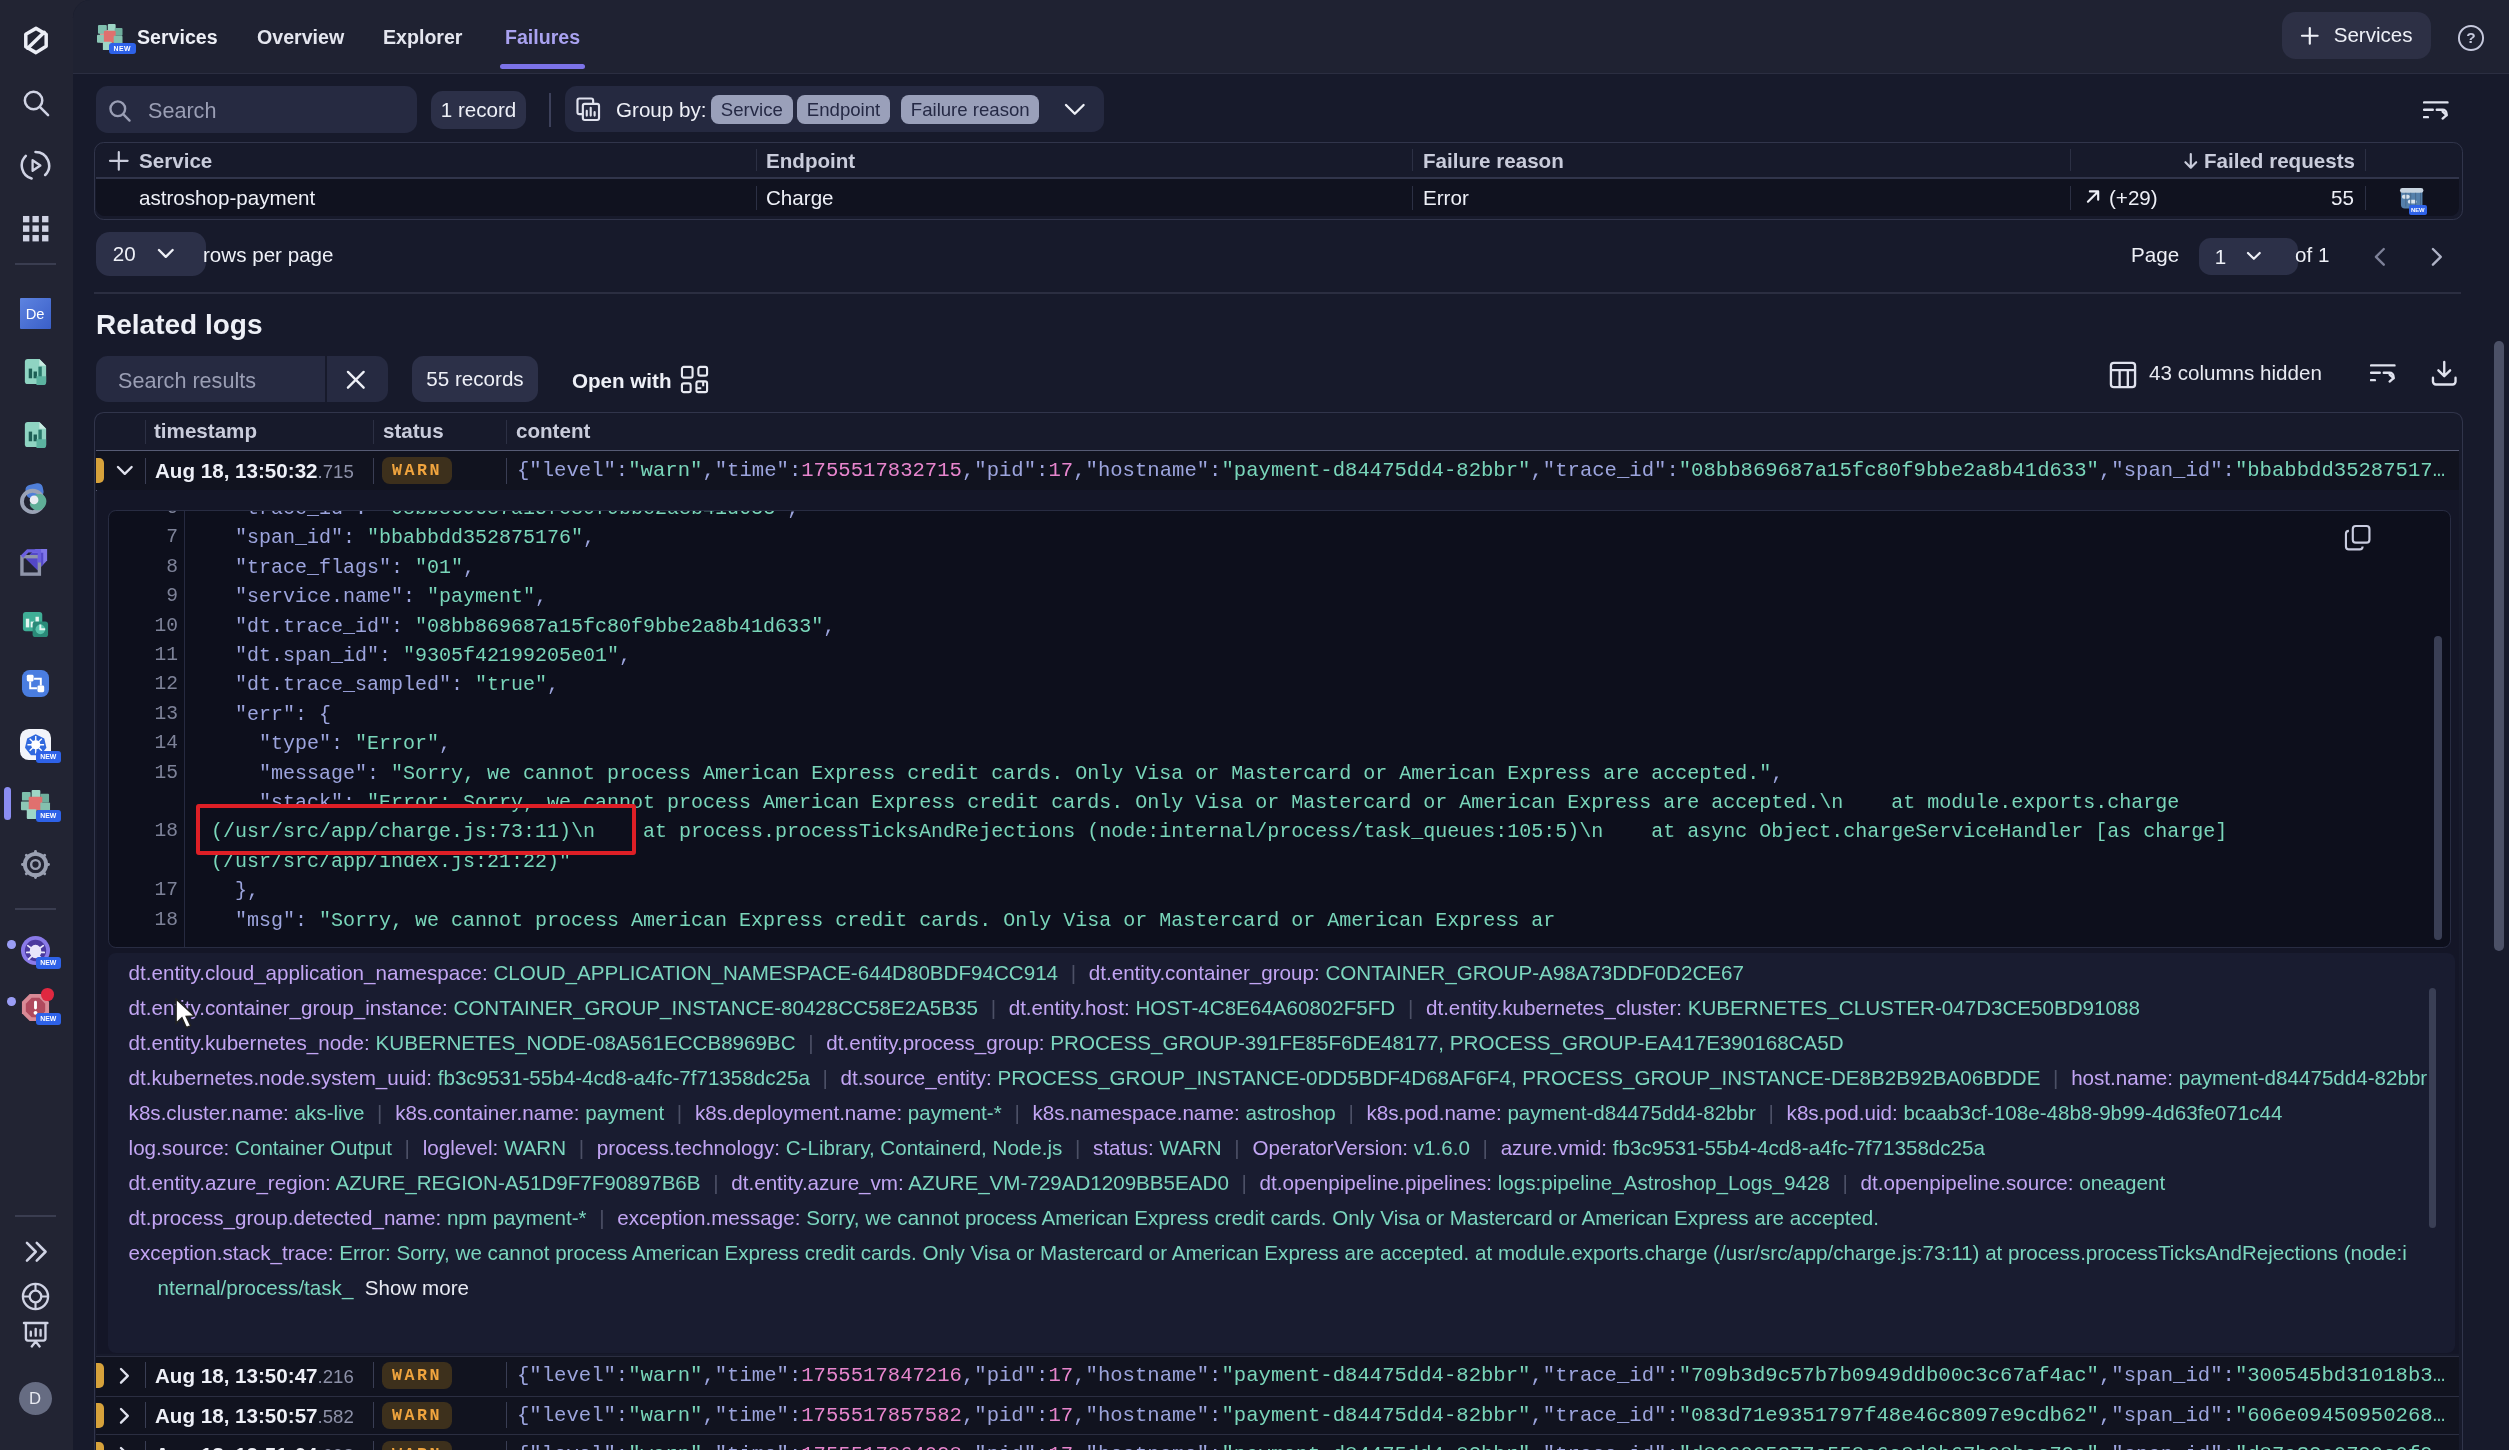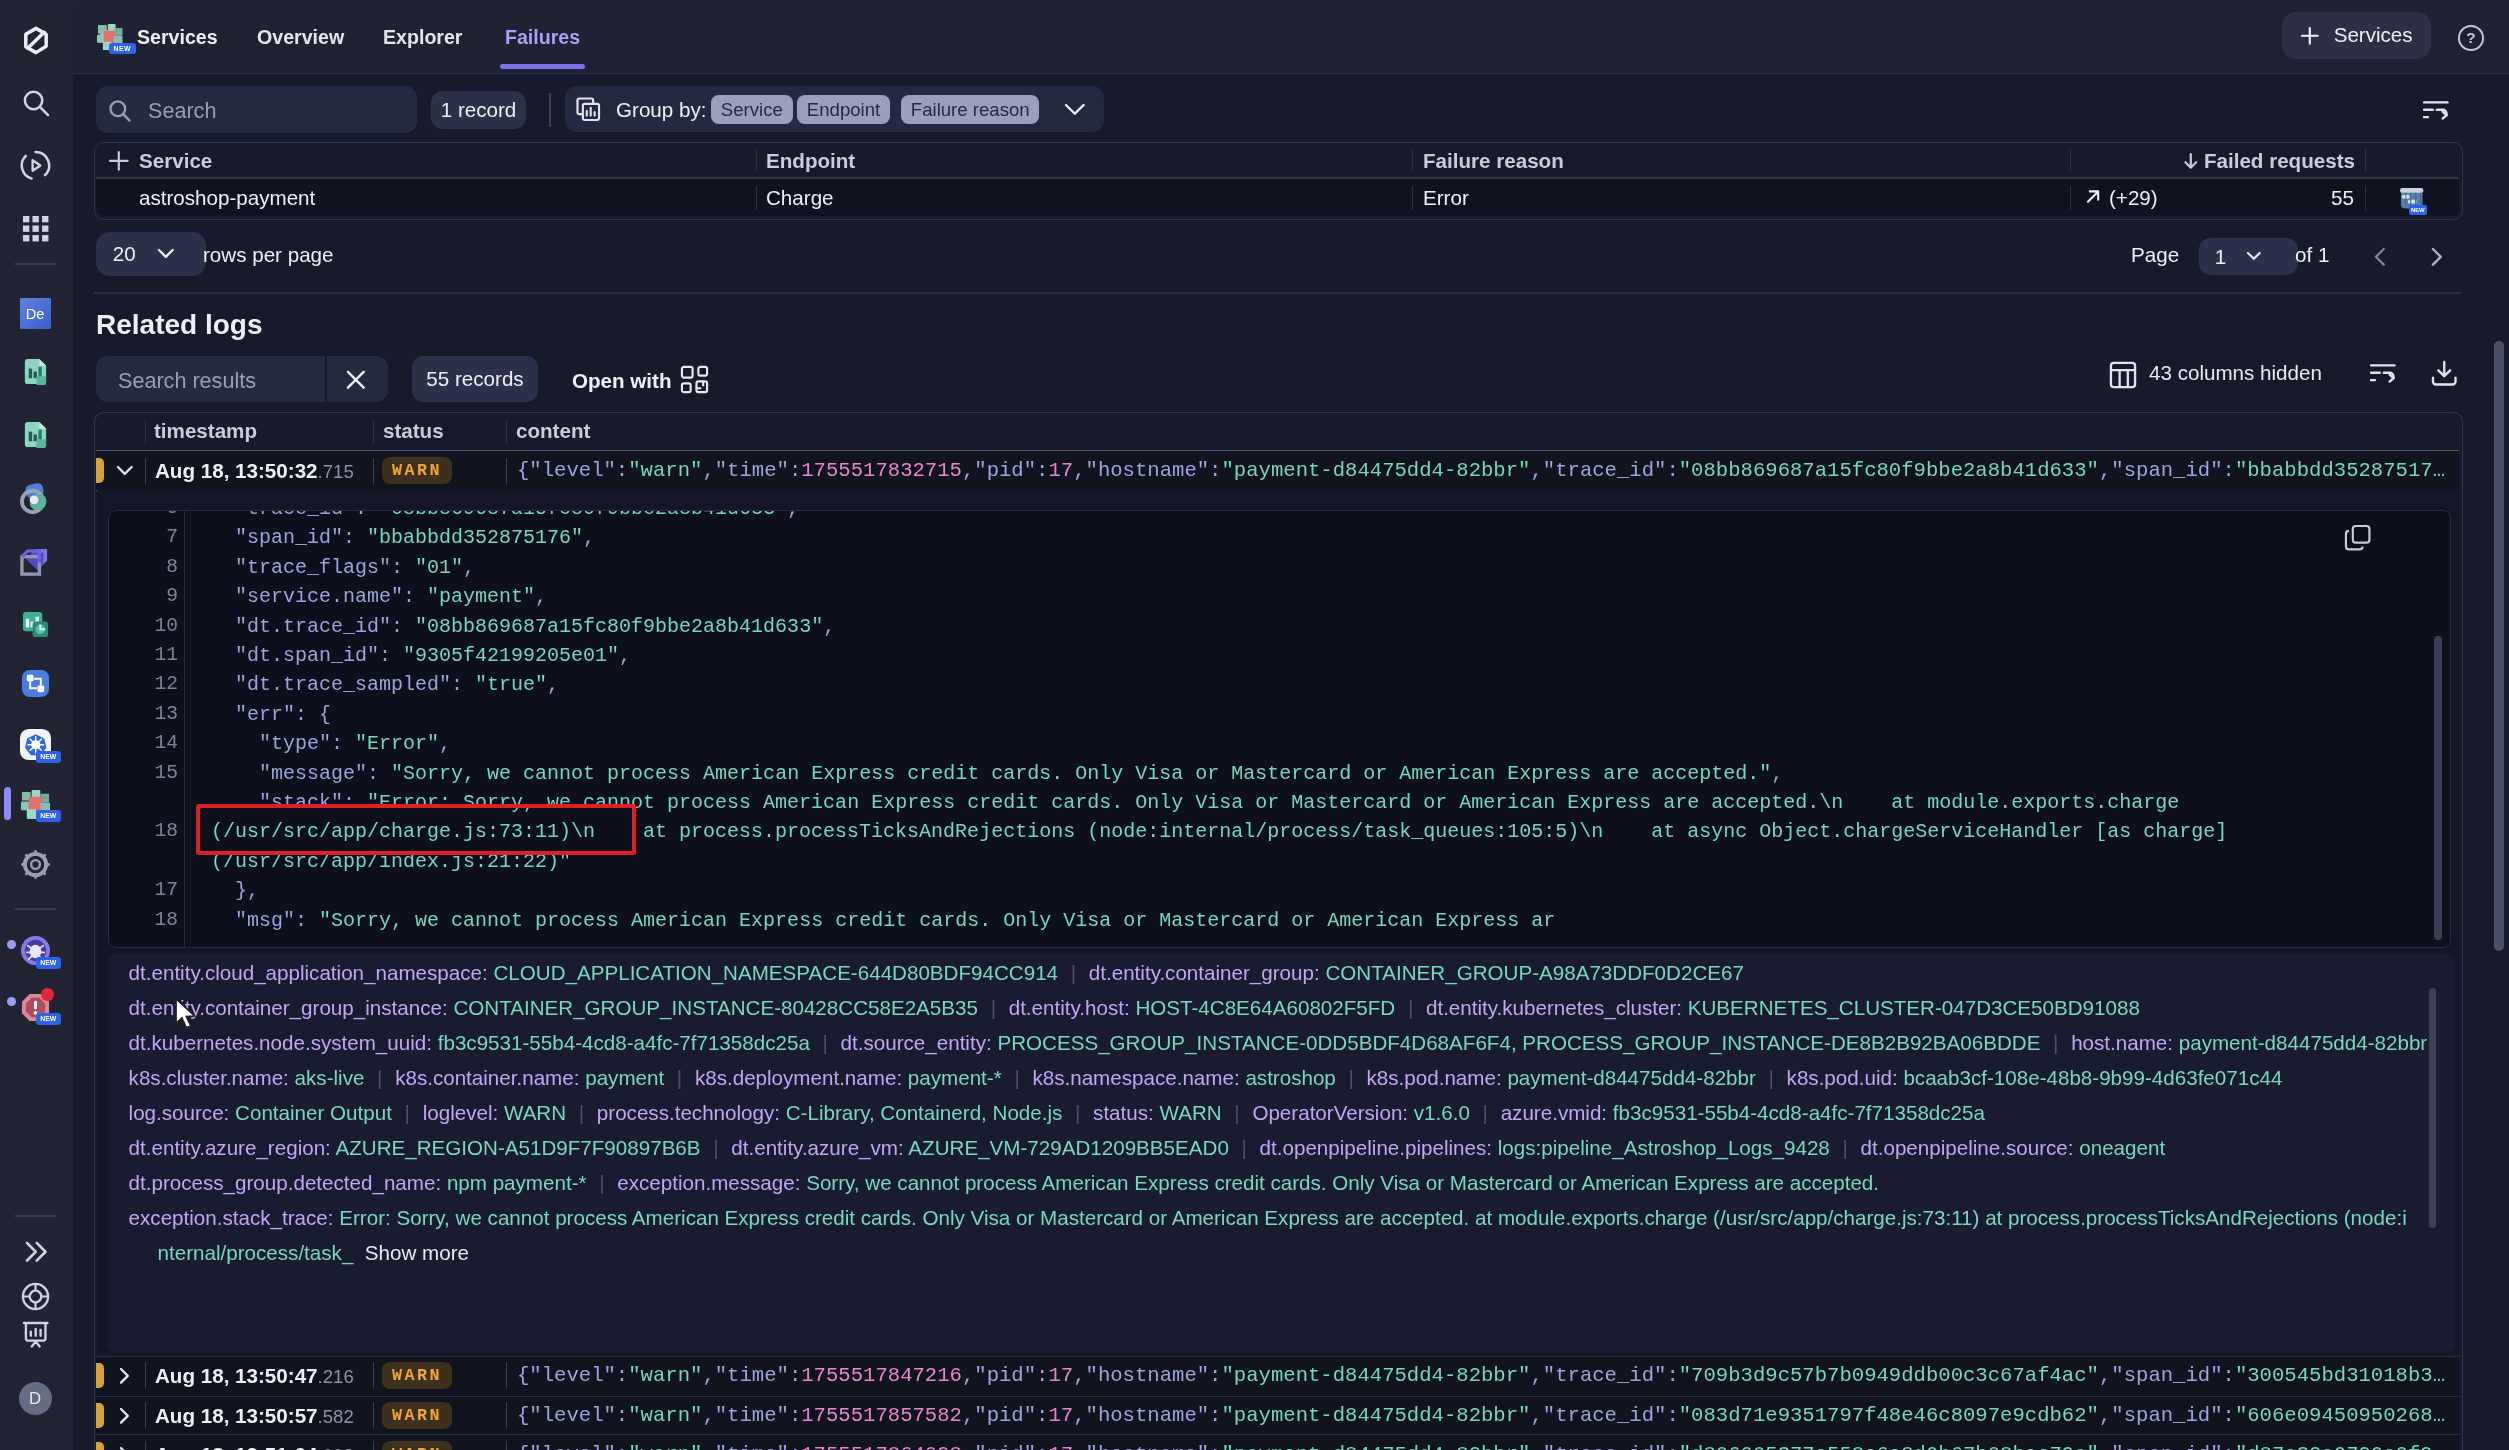--- a/index.html
+++ b/index.html
@@ -239,20 +239,21 @@
 
 <div style="position:absolute;right:7.8px;top:125px;width:7.8px;height:304px;background:#3a3f55;border-radius:3.9px"></div>
 </div>
 
 <div class="abs" style="left:196px;top:804px;width:432px;height:43px;border:4.9px solid #de1f26;border-radius:2.9px"></div>
 
 <div class="abs" style="left:108px;top:953px;width:2347px;height:400px;background:#191c30;border-radius:7.8px;overflow:hidden">
 <div style="position:absolute;left:20.6px;top:2px;font-size:20.6px;line-height:35px;color:#eef0f7">
 <div><span class="mk">dt.entity.cloud_application_namespace:</span> <span class="mv">CLOUD_APPLICATION_NAMESPACE-644D80BDF94CC914</span><span class="ms">|</span><span class="mk">dt.entity.container_group:</span> <span class="mv">CONTAINER_GROUP-A98A73DDF0D2CE67</span></div>
 <div><span class="mk">dt.entity.container_group_instance:</span> <span class="mv">CONTAINER_GROUP_INSTANCE-80428CC58E2A5B35</span><span class="ms">|</span><span class="mk">dt.entity.host:</span> <span class="mv">HOST-4C8E64A60802F5FD</span><span class="ms">|</span><span class="mk">dt.entity.kubernetes_cluster:</span> <span class="mv">KUBERNETES_CLUSTER-047D3CE50BD91088</span></div>
+<div><span class="mk">dt.entity.kubernetes_node:</span> <span class="mv">KUBERNETES_NODE-08A561ECCB8969BC</span><span class="ms">|</span><span class="mk">dt.entity.process_group:</span> <span class="mv">PROCESS_GROUP-391FE85F6DE48177, PROCESS_GROUP-EA417E390168CA5D</span></div>
 <div><span class="mk">dt.kubernetes.node.system_uuid:</span> <span class="mv">fb3c9531-55b4-4cd8-a4fc-7f71358dc25a</span><span class="ms">|</span><span class="mk">dt.source_entity:</span> <span class="mv">PROCESS_GROUP_INSTANCE-0DD5BDF4D68AF6F4, PROCESS_GROUP_INSTANCE-DE8B2B92BA06BDDE</span><span class="ms">|</span><span class="mk">host.name:</span> <span class="mv">payment-d84475dd4-82bbr</span></div>
 <div><span class="mk">k8s.cluster.name:</span> <span class="mv">aks-live</span><span class="ms">|</span><span class="mk">k8s.container.name:</span> <span class="mv">payment</span><span class="ms">|</span><span class="mk">k8s.deployment.name:</span> <span class="mv">payment-*</span><span class="ms">|</span><span class="mk">k8s.namespace.name:</span> <span class="mv">astroshop</span><span class="ms">|</span><span class="mk">k8s.pod.name:</span> <span class="mv">payment-d84475dd4-82bbr</span><span class="ms">|</span><span class="mk">k8s.pod.uid:</span> <span class="mv">bcaab3cf-108e-48b8-9b99-4d63fe071c44</span></div>
 <div><span class="mk">log.source:</span> <span class="mv">Container Output</span><span class="ms">|</span><span class="mk">loglevel:</span> <span class="mv">WARN</span><span class="ms">|</span><span class="mk">process.technology:</span> <span class="mv">C-Library, Containerd, Node.js</span><span class="ms">|</span><span class="mk">status:</span> <span class="mv">WARN</span><span class="ms">|</span><span class="mk">OperatorVersion:</span> <span class="mv">v1.6.0</span><span class="ms">|</span><span class="mk">azure.vmid:</span> <span class="mv">fb3c9531-55b4-4cd8-a4fc-7f71358dc25a</span></div>
 <div><span class="mk">dt.entity.azure_region:</span> <span class="mv">AZURE_REGION-A51D9F7F90897B6B</span><span class="ms">|</span><span class="mk">dt.entity.azure_vm:</span> <span class="mv">AZURE_VM-729AD1209BB5EAD0</span><span class="ms">|</span><span class="mk">dt.openpipeline.pipelines:</span> <span class="mv">logs:pipeline_Astroshop_Logs_9428</span><span class="ms">|</span><span class="mk">dt.openpipeline.source:</span> <span class="mv">oneagent</span></div>
 <div><span class="mk">dt.process_group.detected_name:</span> <span class="mv">npm payment-*</span><span class="ms">|</span><span class="mk">exception.message:</span> <span class="mv">Sorry, we cannot process American Express credit cards. Only Visa or Mastercard or American Express are accepted.</span></div>
 <div><span class="mk">exception.stack_trace:</span> <span class="mv">Error: Sorry, we cannot process American Express credit cards. Only Visa or Mastercard or American Express are accepted. at module.exports.charge (/usr/src/app/charge.js:73:11) at process.processTicksAndRejections (node:i</span></div>
 <div style="padding-left:29px"><span class="mv">nternal/process/task_</span>&nbsp; <span style="color:#e8eaf2">Show more</span></div>
 </div>
 <div style="position:absolute;right:18.6px;top:35px;width:7.8px;height:240px;background:#3a3f55;border-radius:3.9px"></div>
 </div>

